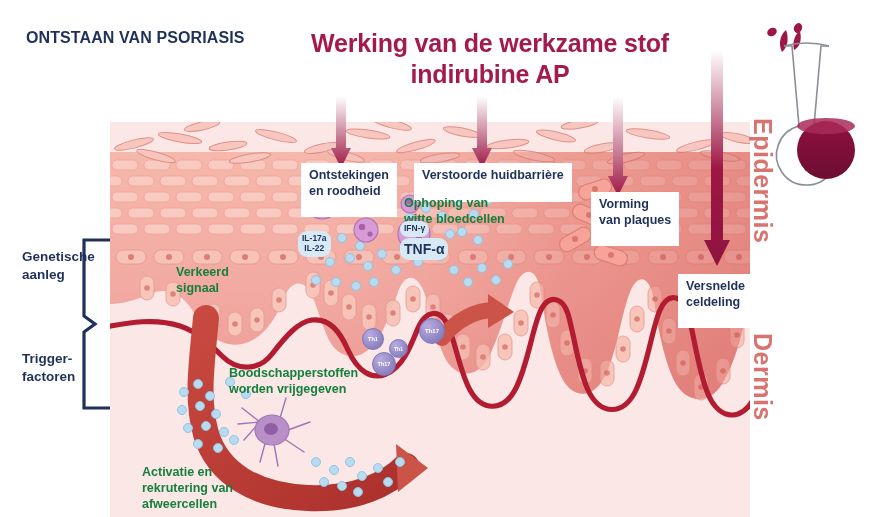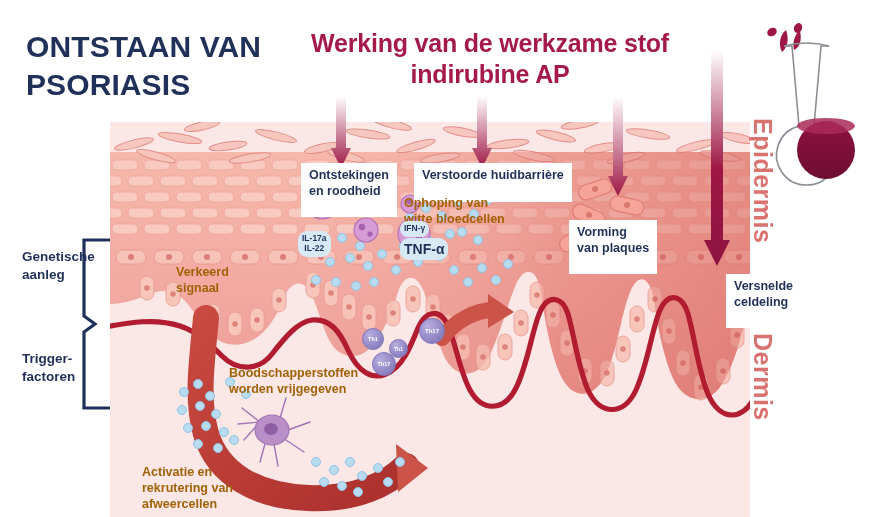--- a/index.html
+++ b/index.html
@@ -6,21 +6,21 @@
   body{
     width:880px;height:517px;background:#ffffff;position:relative;overflow:hidden;
     font-family:"Liberation Sans","DejaVu Sans",sans-serif;
     -webkit-font-smoothing:antialiased;
   }
   .abs{position:absolute;}
 
   
   #title-navy{
     left:26px;top:28px;width:260px;
-    font-size:30px;font-weight:bold;line-height:1.28;
+    font-size:16px;font-weight:bold;line-height:1.28;
     color:#1f3059;letter-spacing:.1px;
   }
   #title-red{
     left:300px;top:28px;width:380px;text-align:center;
     font-size:25px;font-weight:bold;line-height:1.22;
     color:#a51a4c;letter-spacing:-.2px;
   }
 
   
   #bracket svg{display:block;}
@@ -38,26 +38,26 @@
   #skin-svg{position:absolute;left:0;top:0;}
 
   
   .callout{
     background:#ffffff;color:#1f3059;font-weight:bold;
     font-size:12.5px;line-height:1.25;padding:5px 8px 18px 8px;
     box-sizing:border-box;white-space:pre-line;
   }
   #callout-ontstekingen{left:301px;top:163px;}
   #callout-huidbarriere{left:414px;top:163px;}
-  #callout-plaques{left:569px;top:192px;margin-top:28px;}
-  #callout-celdeling{left:678px;top:274px;margin-left:48px;}
+  #callout-plaques{left:591px;top:192px;}
+  #callout-celdeling{left:678px;top:274px;}
 
   
   .art-label{
-    color:#a16207;font-weight:bold;font-size:12.5px;line-height:1.26;
+    color:#15803d;font-weight:bold;font-size:12.5px;line-height:1.26;
     white-space:pre-line;
   }
   #label-ophoping{left:404px;top:196px;}
   #label-verkeerd{left:176px;top:265px;}
   #label-boodschapper{left:229px;top:366px;}
   #label-activatie{left:142px;top:465px;}
 
   
   .chip{
     background:#d7e9f5;color:#1f3059;font-weight:bold;

